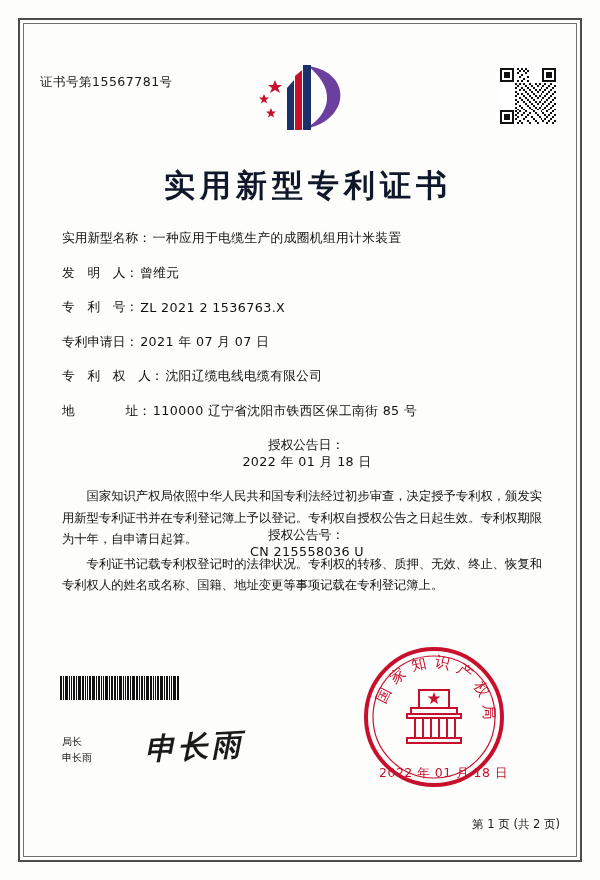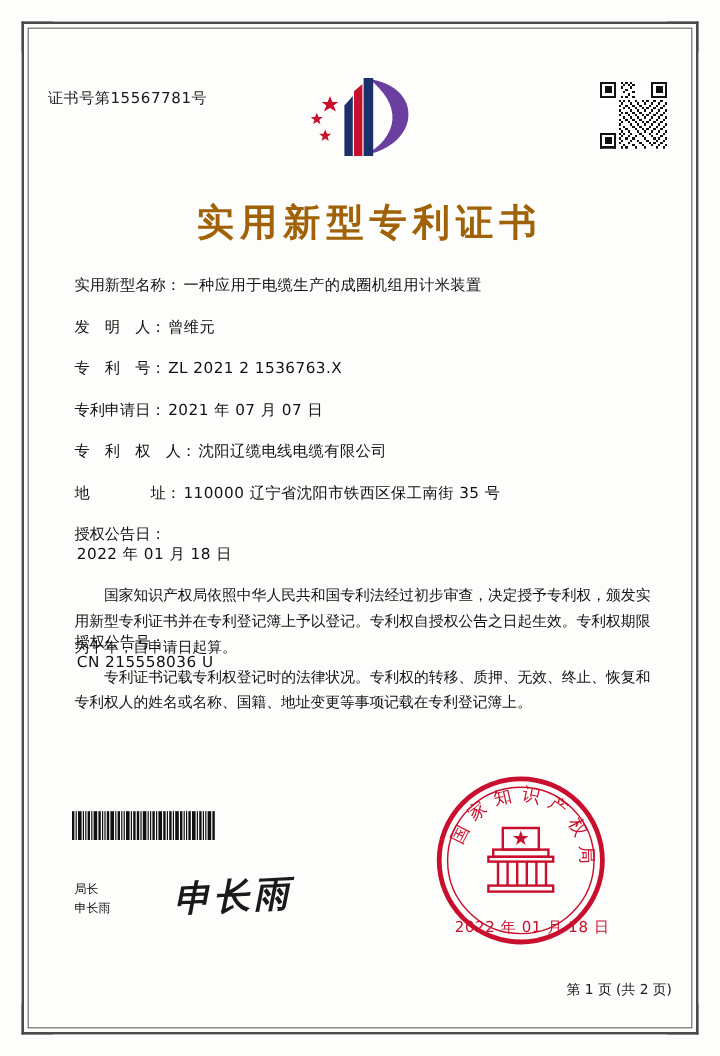--- a/index.html
+++ b/index.html
@@ -81,33 +81,33 @@
 
   .title {
     position: absolute;
     top: 125px;
     left: 16px;
     right: 0;
     text-align: center;
     font-size: 31px;
     font-weight: bold;
     letter-spacing: 5px;
-    color: #a16207;
+    color: #0f172a;
     font-family: "DejaVu Sans", "Liberation Sans", sans-serif;
   }
 
   .fields {
     position: absolute;
     top: 190px;
     left: 22px;
     right: 10px;
   }
   .field-row {
     display: flex;
-    align-items: flex-start;
+    align-items: center;
     margin-bottom: 17.5px;
     font-size: 12.7px;
     color: #111;
   }
   .field-label {
     white-space: pre;
     flex: 0 0 auto;
   }
   .field-value {
     margin-left: 2px;
@@ -438,21 +438,21 @@
         <span class="field-value">2021 年 07 月 07 日</span>
       </div>
 
       <div class="field-row">
         <span class="field-label">专　利　权　人：</span>
         <span class="field-value">沈阳辽缆电线电缆有限公司</span>
       </div>
 
       <div class="field-row">
         <span class="field-label">地　　　　址：</span>
-        <span class="field-value">110000 辽宁省沈阳市铁西区保工南街 35 号</span>
+        <span class="field-value">110000 辽宁省沈阳市铁西区保工南街 85 号</span>
       </div>
 
       <div class="field-row two-col">
         <span class="field-label">授权公告日：</span>
         <span class="field-value">2022 年 01 月 18 日</span>
         <span class="field-spacer"></span>
         <span class="field-label">授权公告号：</span>
         <span class="field-value">CN 215558036 U</span>
       </div>
 

